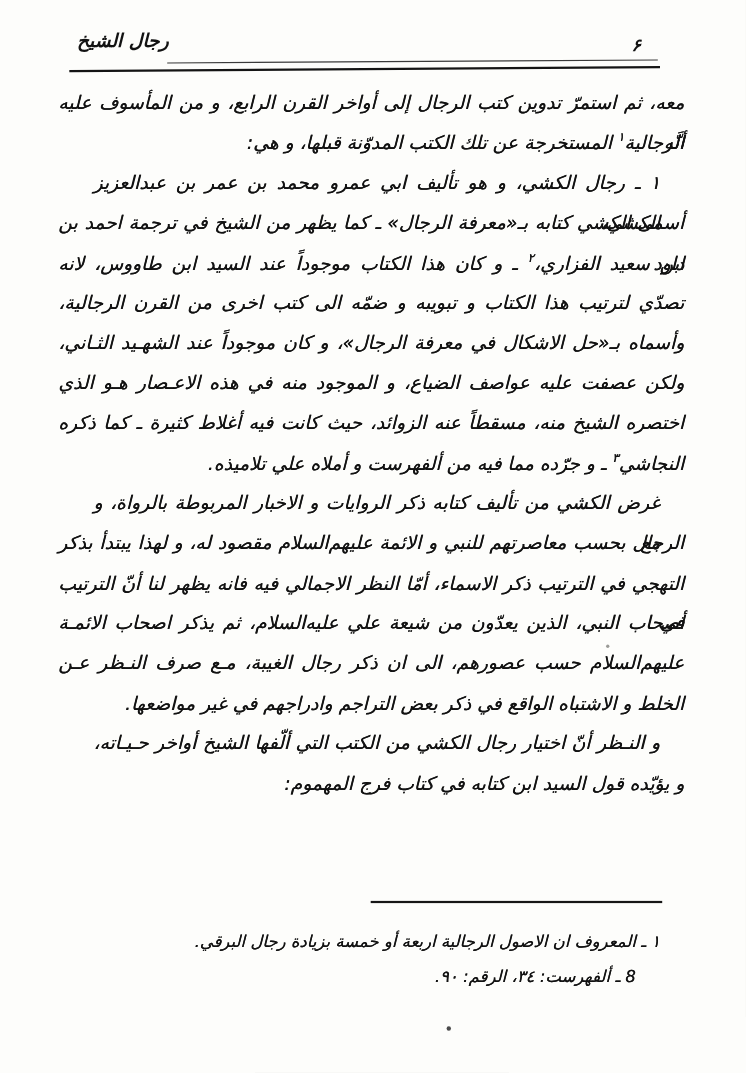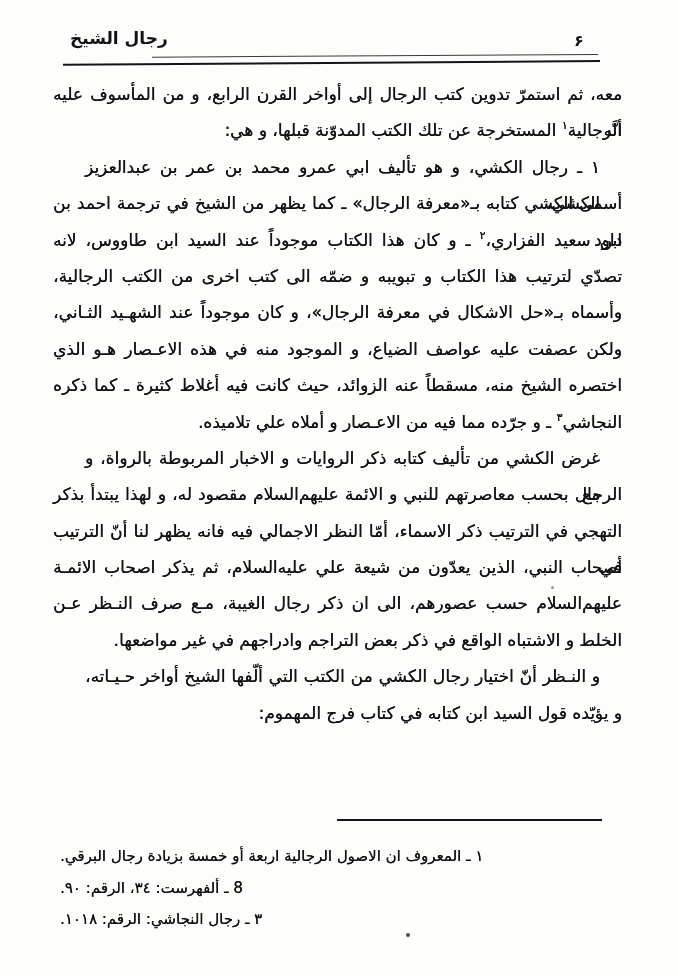--- a/index.html
+++ b/index.html
@@ -5,20 +5,21 @@
   html,body { margin:0; padding:0; }
   body { background:#e9e9e7; }
   .page {
     position:relative;
     width:678px; height:975px;
     margin:0 auto;
     background:#fdfdfb;
     font-family:"DejaVu Sans", sans-serif;
     color:#121212;
     overflow:hidden;
+    font-style:italic;
   }
   
   .rh-title {
     position:absolute; left:70px; top:28px;
     font-size:17px; font-weight:bold; direction:rtl;
     letter-spacing:0.5px;
   }
   .rh-pagenum {
     position:absolute; left:574px; top:31px;
     font-size:16px; font-weight:bold;
@@ -50,21 +51,21 @@
   
   .fn-sep {
     position:absolute; top:819px; left:337px; width:265px;
     border-top:2px solid #161616;
   }
   .footnotes {
     position:absolute; top:841px; left:60px; right:78px;
     direction:rtl; font-size:15px;
     text-shadow:0.2px 0 0 #1a1a1a;
   }
-  .fn { height:31.5px; line-height:31.5px; text-align:left; }
+  .fn { height:31.5px; line-height:31.5px; text-align:right; }
   .fn.fn2 { padding-right:22px; }
   .fn.fn3 { padding-right:35px; }
   
   .speck1 { position:absolute; left:406px; top:933px; width:4px; height:4px; background:#4a4a4a; border-radius:50%; }
   .speck2 { position:absolute; left:551px; top:586px; width:3px; height:3px; background:#9a9a96; border-radius:50%; }
 </style>
 </head>
 <body>
 
 <div class="page">
@@ -73,39 +74,38 @@
   <span class="rh-pagenum">۶</span>
   <div class="rule-thin"></div>
   <div class="rule-thick"></div>
 
   <div class="body-text">
     <div class="ln">معه، ثم استمرّ تدوين كتب الرجال إلى أواخر القرن الرابع، و من المأسوف عليه أنَّه</div>
     <div class="ln el"><span>الرجالية</span><sup class="fnref">١</sup><span> المستخرجة عن تلك الكتب المدوّنة قبلها، و هي:</span></div>
     <div class="ln ind">١ ـ رجال الكشي، و هو تأليف ابي عمرو محمد بن عمر بن عبدالعزيز الكشي،</div>
     <div class="ln">أسمى الكشي كتابه بـ«معرفة الرجال» ـ كما يظهر من الشيخ في ترجمة احمد بن داود</div>
     <div class="ln"><span>ابن سعيد الفزاري،</span><sup class="fnref">٢</sup><span> ـ و كان هذا الكتاب موجوداً عند السيد ابن طاووس، لانه</span></div>
-    <div class="ln">تصدّي لترتيب هذا الكتاب و تبويبه و ضمّه الى كتب اخرى من الكتب الرجالية،</div>
+    <div class="ln">تصدّي لترتيب هذا الكتاب و تبويبه و ضمّه الى كتب اخرى من القرن الرجالية،</div>
     <div class="ln">وأسماه بـ«حل الاشكال في معرفة الرجال»، و كان موجوداً عند الشهـيد الثـاني،</div>
     <div class="ln">ولكن عصفت عليه عواصف الضياع، و الموجود منه في هذه الاعـصار هـو الذي</div>
     <div class="ln">اختصره الشيخ منه، مسقطاً عنه الزوائد، حيث كانت فيه أغلاط كثيرة ـ كما ذكره</div>
-    <div class="ln el"><span>النجاشي</span><sup class="fnref">٣</sup><span> ـ و جرّده مما فيه من الاعـصار و أملاه علي تلاميذه.</span></div>
+    <div class="ln el"><span>النجاشي</span><sup class="fnref">٣</sup><span> ـ و جرّده مما فيه من ألفهرست و أملاه علي تلاميذه.</span></div>
     <div class="ln ind">غرض الكشي من تأليف كتابه ذكر الروايات و الاخبار المربوطة بالرواة، و مع</div>
     <div class="ln">الرجال بحسب معاصرتهم للنبي و الائمة عليهم‌السلام مقصود له، و لهذا يبتدأ بذكر</div>
     <div class="ln">التهجي في الترتيب ذكر الاسماء، أمّا النظر الاجمالي فيه فانه يظهر لنا أنّ الترتيب في</div>
     <div class="ln">أصحاب النبي، الذين يعدّون من شيعة علي عليه‌السلام، ثم يذكر اصحاب الائمـة</div>
     <div class="ln">عليهم‌السلام حسب عصورهم، الى ان ذكر رجال الغيبة، مـع صرف النـظر عـن</div>
     <div class="ln el">الخلط و الاشتباه الواقع في ذكر بعض التراجم وادراجهم في غير مواضعها.</div>
     <div class="ln ind">و النـظر أنّ اختيار رجال الكشي من الكتب التي ألّفها الشيخ أواخر حـيـاته،</div>
     <div class="ln el">و يؤيّده قول السيد ابن كتابه في كتاب فرج المهموم:</div>
   </div>
 
   <div class="fn-sep"></div>
 
   <div class="footnotes">
     <div class="fn">١ ـ المعروف ان الاصول الرجالية اربعة أو خمسة بزيادة رجال البرقي.</div>
     <div class="fn fn2">8 ـ ألفهرست: ٣٤، الرقم: ٩٠.</div>
-    <div class="fn fn3">٣ ـ رجال النجاشي: الرقم: ١٠١٨.</div>
   </div>
 
   <div class="speck1"></div>
   <div class="speck2"></div>
 
 </div>
 
 </body></html>

